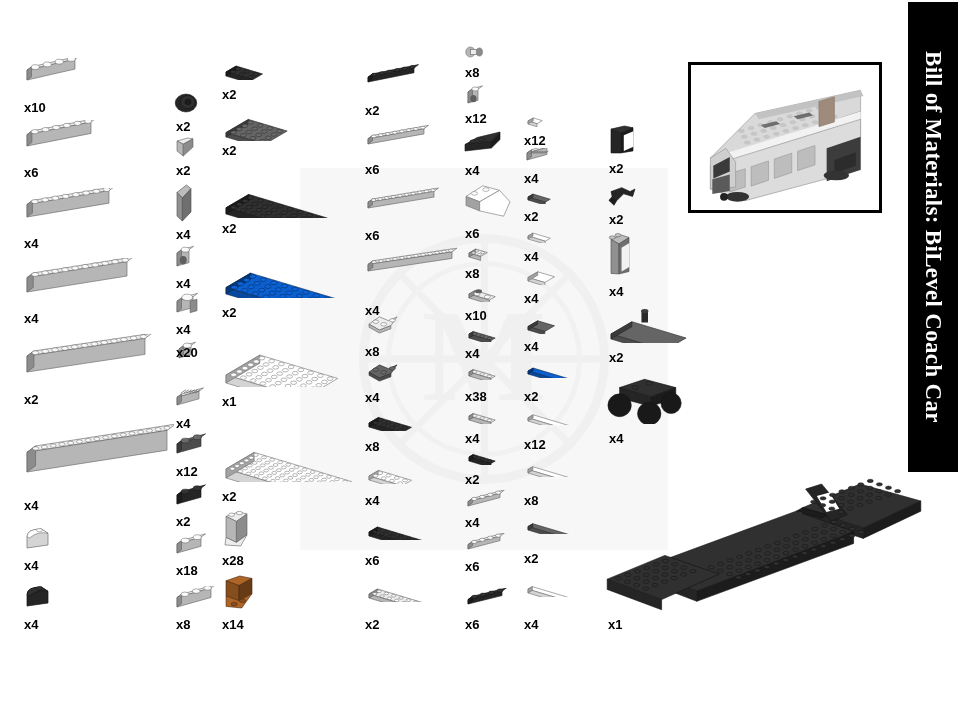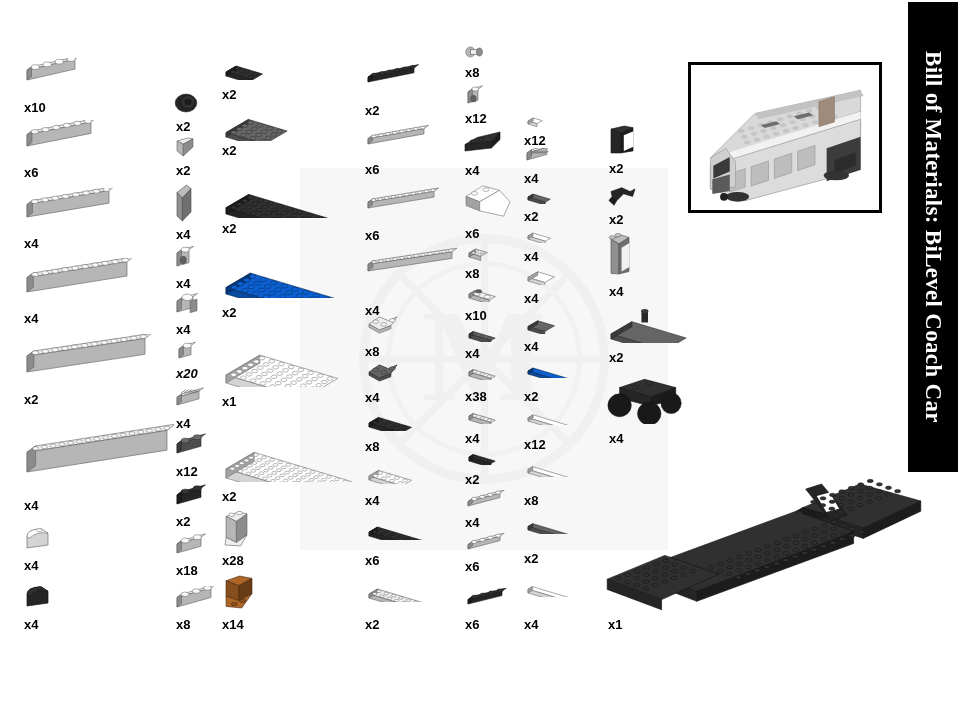--- a/index.html
+++ b/index.html
@@ -254,21 +254,21 @@
         </div>
         <div class="qty" style="left: 176px; top: 323px;">x4</div>
         <div class="part" style="left: 176px; top: 338px; width: 22px; height: 24px;">
           <div class="art"><svg width="22" height="24" viewBox="0 0 22 24">
               <polygon points="3,10.879999999999999 15,7.519999999999999 19.5,4.219999999999999 7.5,7.579999999999998" fill="#ededed" stroke="#5f5f5f" stroke-width="0.6"></polygon>
               <polygon points="3,10.879999999999999 15,7.519999999999999 15,16.64 3,20" fill="#b6b6b6" stroke="#5f5f5f" stroke-width="0.6"></polygon>
               <polygon points="3,10.879999999999999 7.5,7.579999999999998 7.5,16.7 3,20" fill="#8c8c8c" stroke="#5f5f5f" stroke-width="0.6"></polygon>
               <ellipse cx="11.25" cy="7.549999999999999" rx="4.08" ry="2.4000000000000004" fill="#fafafa" stroke="#5f5f5f" stroke-width="0.5"></ellipse>
             </svg></div>
         </div>
-        <div class="qty" style="left: 176px; top: 367px; font-style: italic;">x20</div>
+        <div class="qty" style="left: 176px; top: 346px;">x20</div>
         <div class="part" style="left: 174px; top: 385px; width: 32px; height: 24px;">
           <div class="art"><svg width="32" height="24" viewBox="0 0 32 24">
               <polygon points="3,12.32 25,6.16 29.5,2.86 7.5,9.02" fill="#ededed" stroke="#5f5f5f" stroke-width="0.6"></polygon>
               <polygon points="3,12.32 25,6.16 25,13.84 3,20" fill="#b6b6b6" stroke="#5f5f5f" stroke-width="0.6"></polygon>
               <polygon points="3,12.32 7.5,9.02 7.5,16.7 3,20" fill="#8c8c8c" stroke="#5f5f5f" stroke-width="0.6"></polygon>
               <line x1="6.857142857142857" y1="8.16" x2="11.857142857142858" y2="4.800000000000001" stroke="#5f5f5f" stroke-width="0.7"></line>
               <line x1="9.714285714285714" y1="8.16" x2="14.714285714285714" y2="4.800000000000001" stroke="#5f5f5f" stroke-width="0.7"></line>
               <line x1="12.571428571428571" y1="8.16" x2="17.57142857142857" y2="4.800000000000001" stroke="#5f5f5f" stroke-width="0.7"></line>
               <line x1="15.428571428571427" y1="8.16" x2="20.428571428571427" y2="4.800000000000001" stroke="#5f5f5f" stroke-width="0.7"></line>
               <line x1="18.285714285714285" y1="8.16" x2="23.285714285714285" y2="4.800000000000001" stroke="#5f5f5f" stroke-width="0.7"></line>

